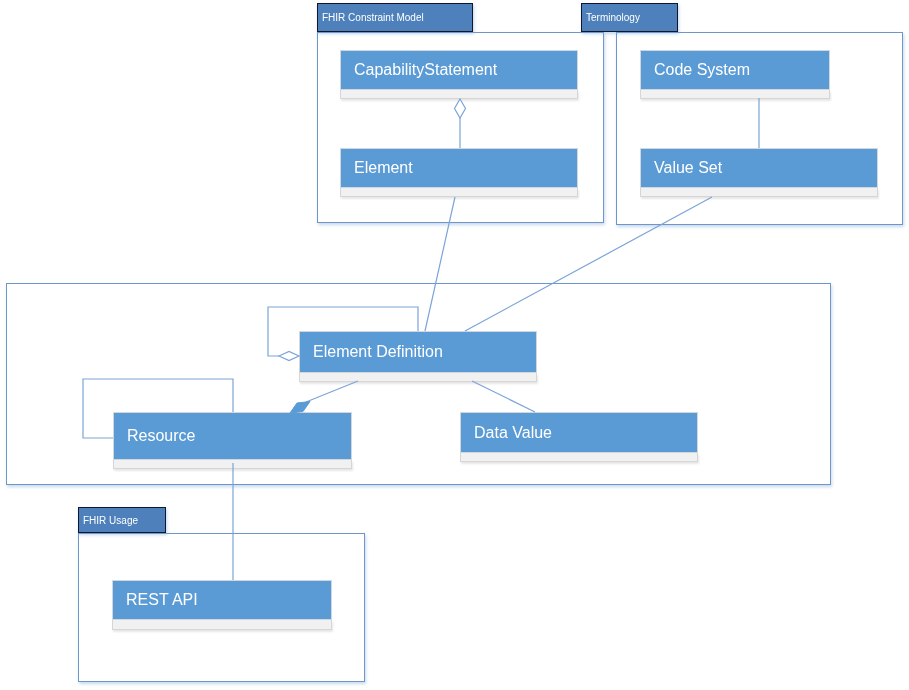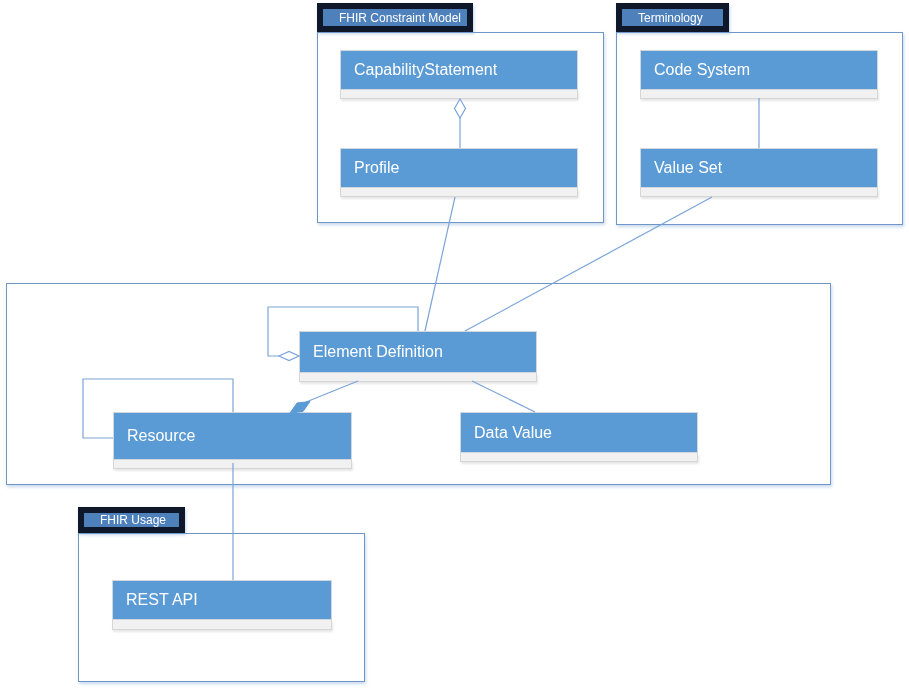--- a/index.html
+++ b/index.html
@@ -18,24 +18,24 @@
     position:relative;
     width:909px;height:690px;
     background:#FFFFFF;
     font-family:"Liberation Sans", sans-serif;
     overflow:hidden;
   }
   .pkg-tab{
     position:absolute;
     background:var(--tab-fill);
     color:var(--label-color);
-    font-size:12px;
+    font-size:10px;
     display:flex;align-items:center;
-    padding-left:16px;
-    border:6px solid #0f172a;
+    padding-left:4px;
+    border:1px solid #0f172a;
     box-shadow:1px 2px 3px rgba(120,160,210,.45);
     z-index:2;
     white-space:nowrap;
   }
   .pkg-body{
     position:absolute;
     background:transparent;
     border:1px solid var(--package-border);
     box-shadow:1px 2px 3px rgba(120,160,210,.40);
     z-index:1;
@@ -82,43 +82,43 @@
   }
 </style>
 </head>
 <body>
 
 <div class="canvas">
 
   <div class="pkg-tab" style="left:317px;top:3px;width:156px;height:29px;">FHIR Constraint Model</div>
   <div class="pkg-body" style="left:317px;top:32px;width:287px;height:191px;"></div>
 
-  <div class="pkg-tab" style="left:616px;top:3px;width:113px;height:29px;">Terminology</div>
+  <div class="pkg-tab" style="left:581px;top:3px;width:97px;height:29px;">Terminology</div>
   <div class="pkg-body" style="left:616px;top:32px;width:287px;height:193px;"></div>
 
   <div class="pkg-body" style="left:6px;top:283px;width:825px;height:202px;"></div>
 
-  <div class="pkg-tab" style="left:78px;top:507px;width:107px;height:26px;">FHIR Usage</div>
+  <div class="pkg-tab" style="left:78px;top:507px;width:88px;height:26px;">FHIR Usage</div>
   <div class="pkg-body" style="left:78px;top:533px;width:287px;height:149px;"></div>
 
   <div class="node" style="left:340px;top:50px;width:238px;">
     <div class="node-main" style="height:40px;">
       <span>CapabilityStatement</span>
     </div>
     <div class="node-strip" style="height:9px;"></div>
   </div>
 
   <div class="node" style="left:340px;top:148px;width:238px;">
     <div class="node-main" style="height:40px;">
-      <span>Profile</span>
+      <span>Element</span>
     </div>
     <div class="node-strip" style="height:9px;"></div>
   </div>
 
-  <div class="node" style="left:640px;top:50px;width:238px;">
+  <div class="node" style="left:640px;top:50px;width:190px;">
     <div class="node-main" style="height:40px;">
       <span>Code System</span>
     </div>
     <div class="node-strip" style="height:9px;"></div>
   </div>
 
   <div class="node" style="left:640px;top:148px;width:238px;">
     <div class="node-main" style="height:40px;">
       <span>Value Set</span>
     </div>

